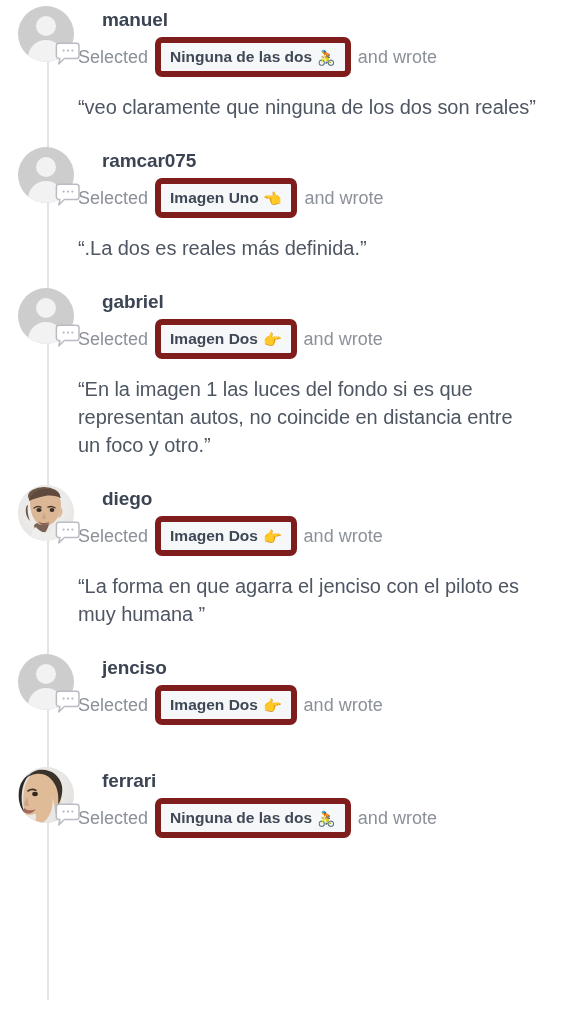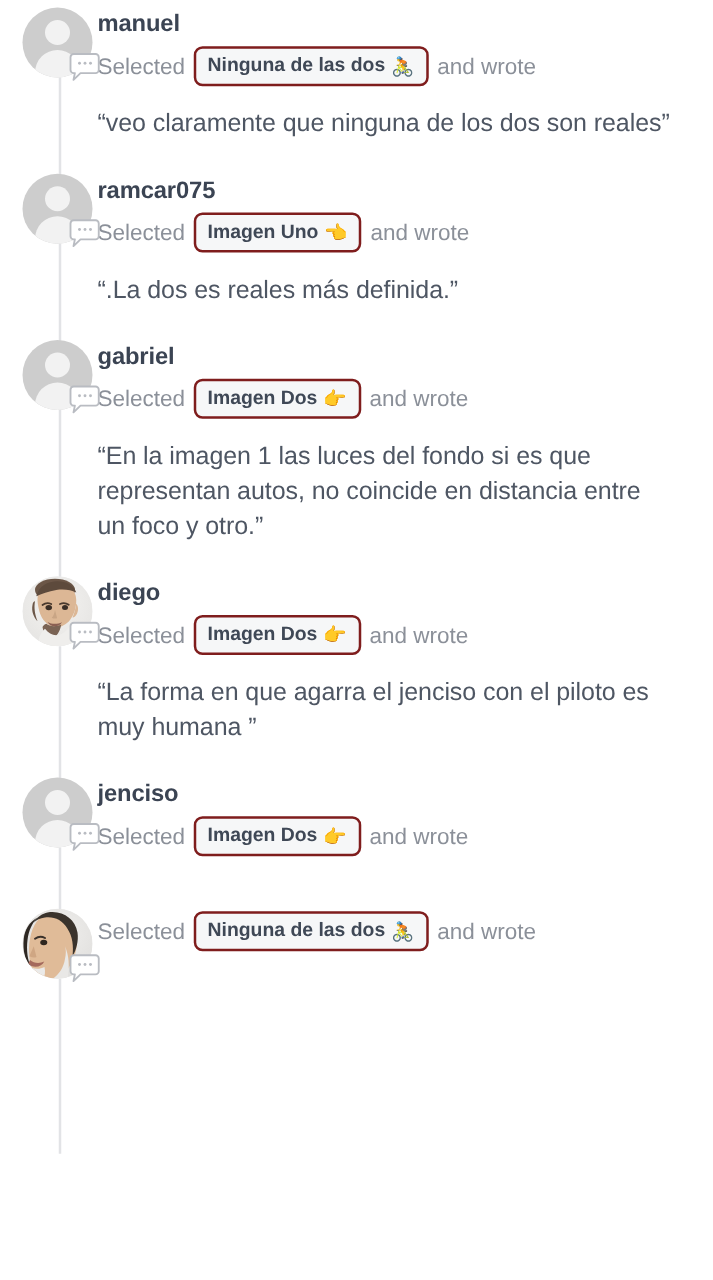--- a/index.html
+++ b/index.html
@@ -115,39 +115,40 @@
     padding-bottom: 26px;
   }
 
   .username {
     font-size: 19px;
     font-weight: 600;
     color: #3b4453;
     line-height: 24px;
     letter-spacing: -0.1px;
     margin-bottom: 5px;
+    margin-left: 24px;
   }
 
   .meta {
     display: flex;
     align-items: center;
     flex-wrap: wrap;
     gap: 7px;
     font-size: 18px;
     color: #8b9099;
     line-height: 26px;
     margin-bottom: 16px;
   }
 
   .chip {
     display: inline-flex;
     align-items: center;
     gap: 5px;
     background: #f6f7f8;
-    border: 2px solid #7f1d1d;
+    border: 6px solid #7f1d1d;
     border-radius: 7px;
     padding: 4px 9px;
     font-size: 15.5px;
     font-weight: 600;
     color: #3f4856;
     line-height: 20px;
     white-space: nowrap;
   }
   .chip .emoji {
     font-size: 15px;
@@ -360,20 +361,21 @@
           <svg viewBox="0 0 28 24" xmlns="http://www.w3.org/2000/svg">
             <path d="M8.2 1.2h16.2a2.6 2.6 0 0 1 2.6 2.6v10.1a2.6 2.6 0 0 1-2.6 2.6H12.4l-5.6 5.4 1.1-5.4h-.9a2.6 2.6 0 0 1-2.6-2.6V3.8a2.6 2.6 0 0 1 2.6-2.6z" fill="#ffffff" stroke="#b9bcc2" stroke-width="1.5" stroke-linejoin="round"></path>
             <circle cx="11.6" cy="8.6" r="1.15" fill="#b9bcc2"></circle>
             <circle cx="16.0" cy="8.6" r="1.15" fill="#b9bcc2"></circle>
             <circle cx="20.4" cy="8.6" r="1.15" fill="#b9bcc2"></circle>
           </svg>
         </span>
       </div>
     </div>
     <div class="body">
+      <div class="username">ferrari</div>
       <div class="meta">
         <span>Selected</span>
         <span class="chip">
           <span>Ninguna de las dos</span>
           <span class="emoji">🚴</span>
         </span>
         <span>and wrote</span>
       </div>
     </div>
   </div>

